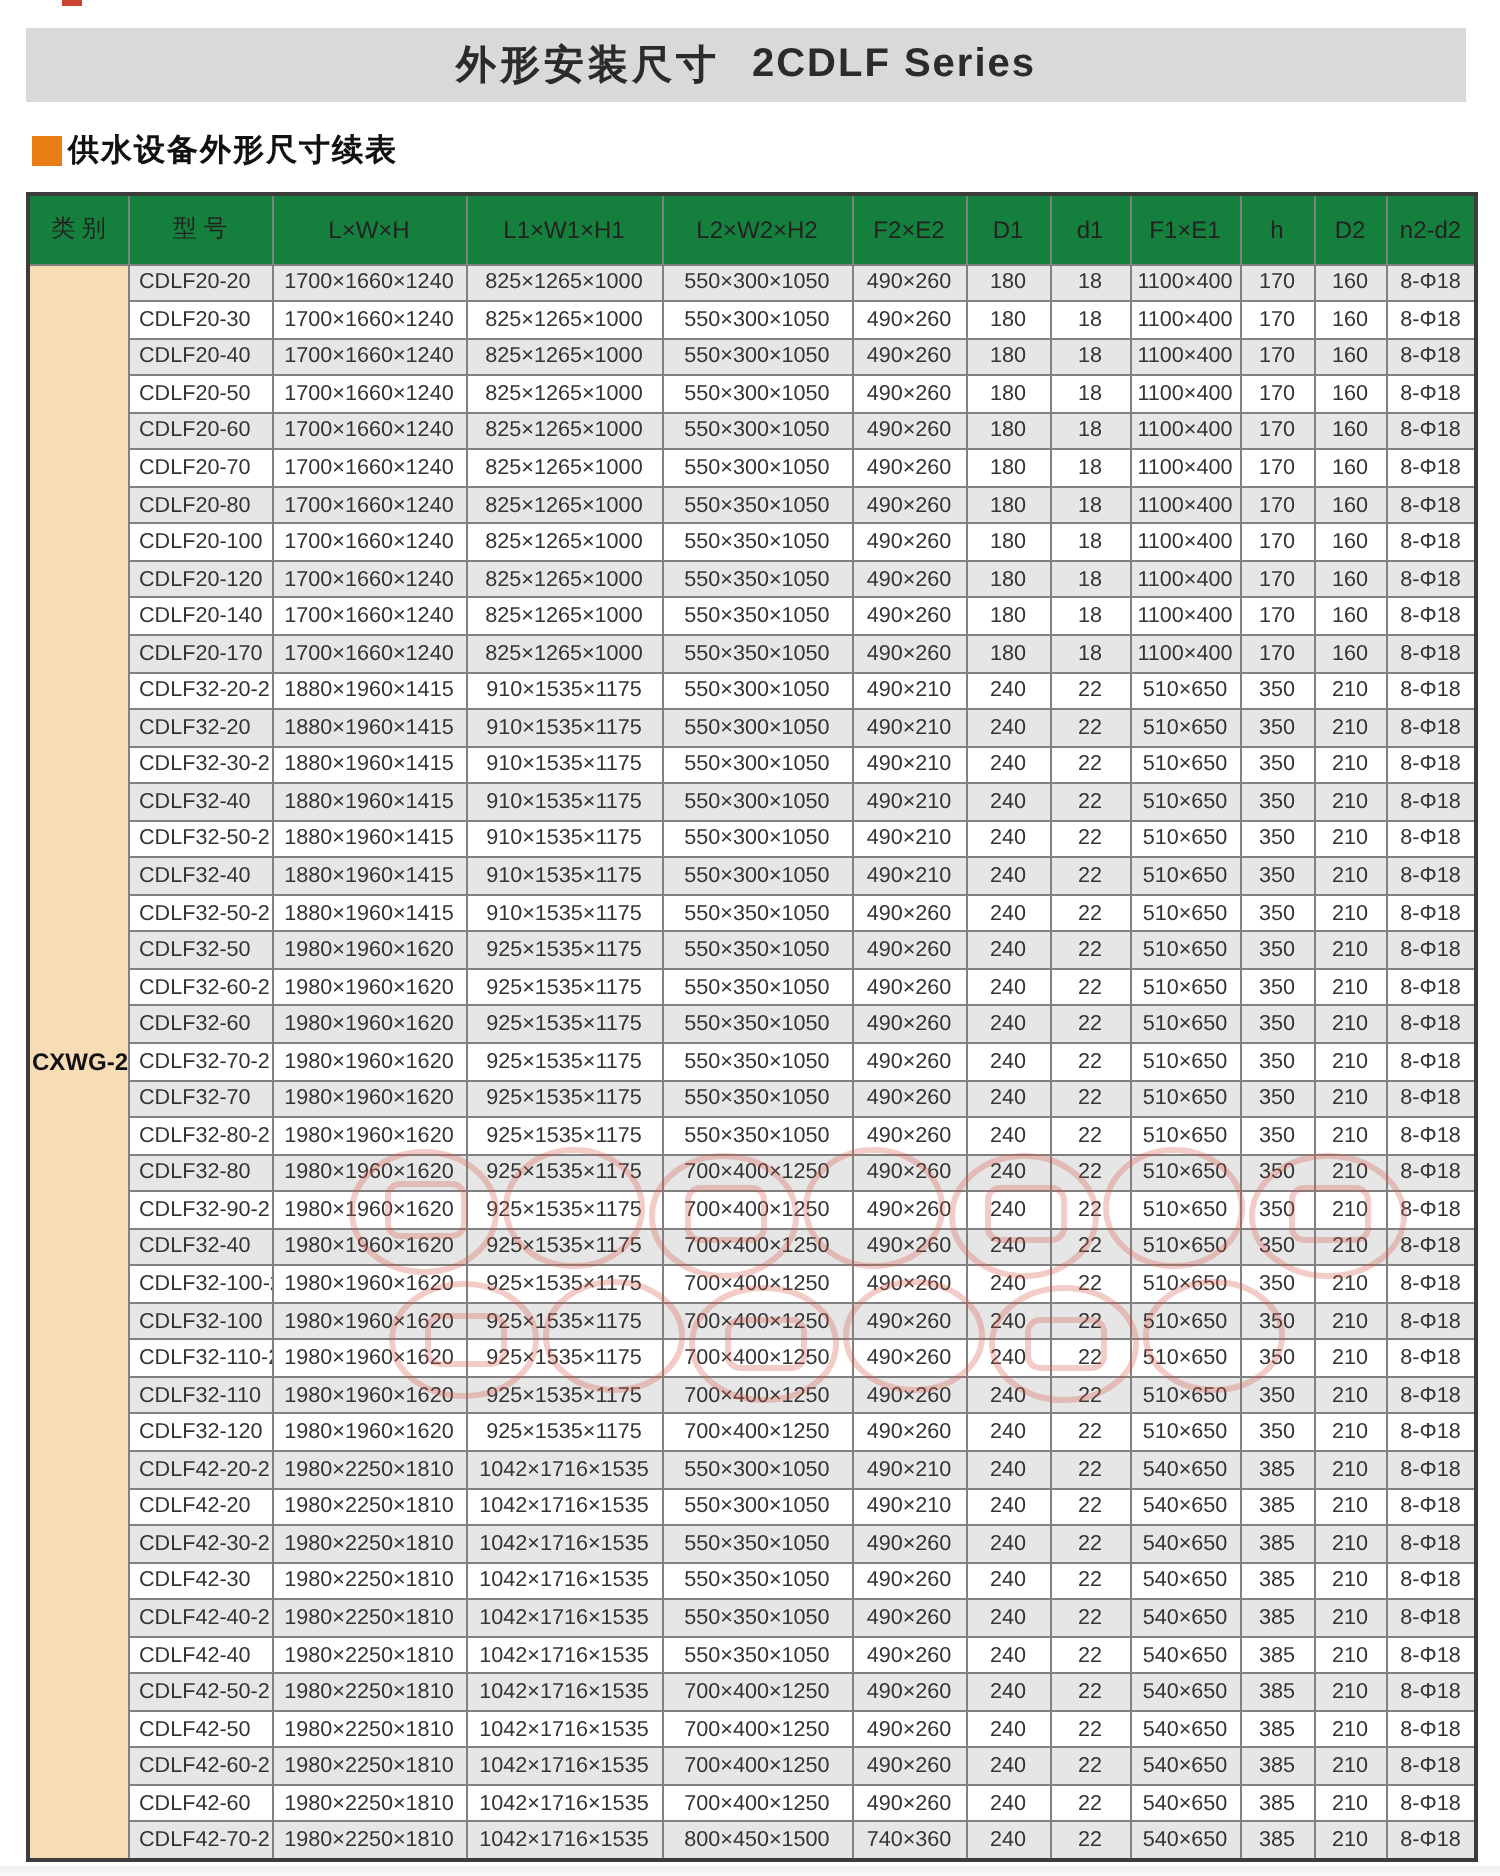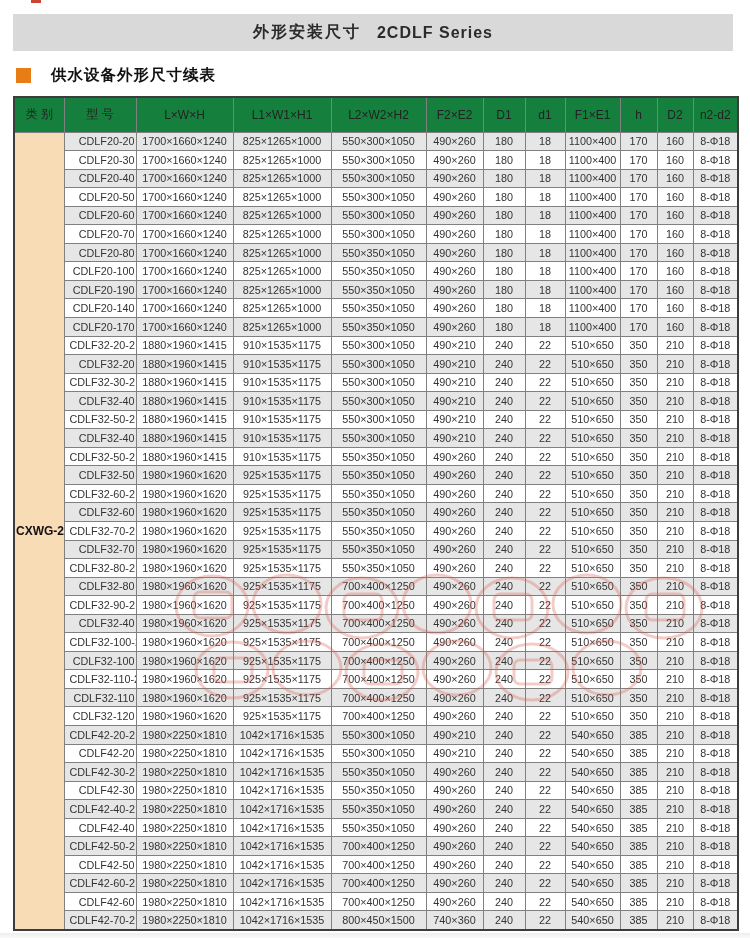--- a/index.html
+++ b/index.html
@@ -6,27 +6,27 @@
   html,body { width:750px; height:938px; background:#ffffff; }
   body { font-family:"Liberation Sans", sans-serif; position:relative; overflow:hidden; }
 
   .page { position:absolute; inset:0; }
 
   .top-mark { position:absolute; left:31px; top:0; width:10px; height:3px; background:#cc4433; }
 
   .title-bar {
     position:absolute; left:13px; top:14px; width:720px; height:37px;
     background:#d9d9d9; display:flex; align-items:center; justify-content:center;
-    color:#2b2b2b; font-size:16px; font-weight:600; letter-spacing:2px;
+    color:#2b2b2b; font-size:20px; font-weight:600; letter-spacing:2px;
   }
   .title-bar .title-en { margin-left:16px; letter-spacing:1px; font-weight:600; }
 
   .section-head {
     position:absolute; left:16px; top:65px; height:20px;
-    display:flex; align-items:center; gap:20px;
+    display:flex; align-items:center; gap:3px;
     color:#111; font-size:15.5px; font-weight:bold; letter-spacing:1px;
   }
   .bullet { display:inline-block; width:15px; height:15px; background:#e87c15; }
 
   .table-wrap { position:absolute; left:13px; top:96px; }
   table {
     border-collapse:collapse; table-layout:fixed; width:724px;
     border:2px solid #3c3c3c; background:#ffffff;
   }
   th, td {
@@ -34,21 +34,21 @@
     color:#333333; overflow:hidden; white-space:nowrap;
   }
   thead tr { height:35px; }
   thead th {
     background:#15803d; font-weight:normal; font-size:12px; color:#222;
   }
   tbody tr { height:18.55px; }
   tbody td { font-size:10.8px; padding:0 1px; }
   tbody tr:nth-child(odd) td { background:#e6e6e6; }
   tbody tr:nth-child(even) td { background:#ffffff; }
-  td.model { text-align:right; padding-left:5px; }
+  td.model { text-align:left; padding-left:5px; }
   td.cat {
     background:#f8dcb6 !important; font-weight:bold; font-size:12px; color:#111;
     letter-spacing:0px;
   }
 
   .watermark {
     position:absolute; left:172px; top:568px; width:552px; height:140px;
     opacity:0.30; pointer-events:none;
   }
 
@@ -206,21 +206,21 @@
             <td>550×350×1050</td>
             <td>490×260</td>
             <td>180</td>
             <td>18</td>
             <td>1100×400</td>
             <td>170</td>
             <td>160</td>
             <td>8-Φ18</td>
           </tr>
           <tr>
-            <td class="model">CDLF20-190</td>
+            <td class="model">CDLF20-120</td>
             <td>1700×1660×1240</td>
             <td>825×1265×1000</td>
             <td>550×350×1050</td>
             <td>490×260</td>
             <td>180</td>
             <td>18</td>
             <td>1100×400</td>
             <td>170</td>
             <td>160</td>
             <td>8-Φ18</td>

